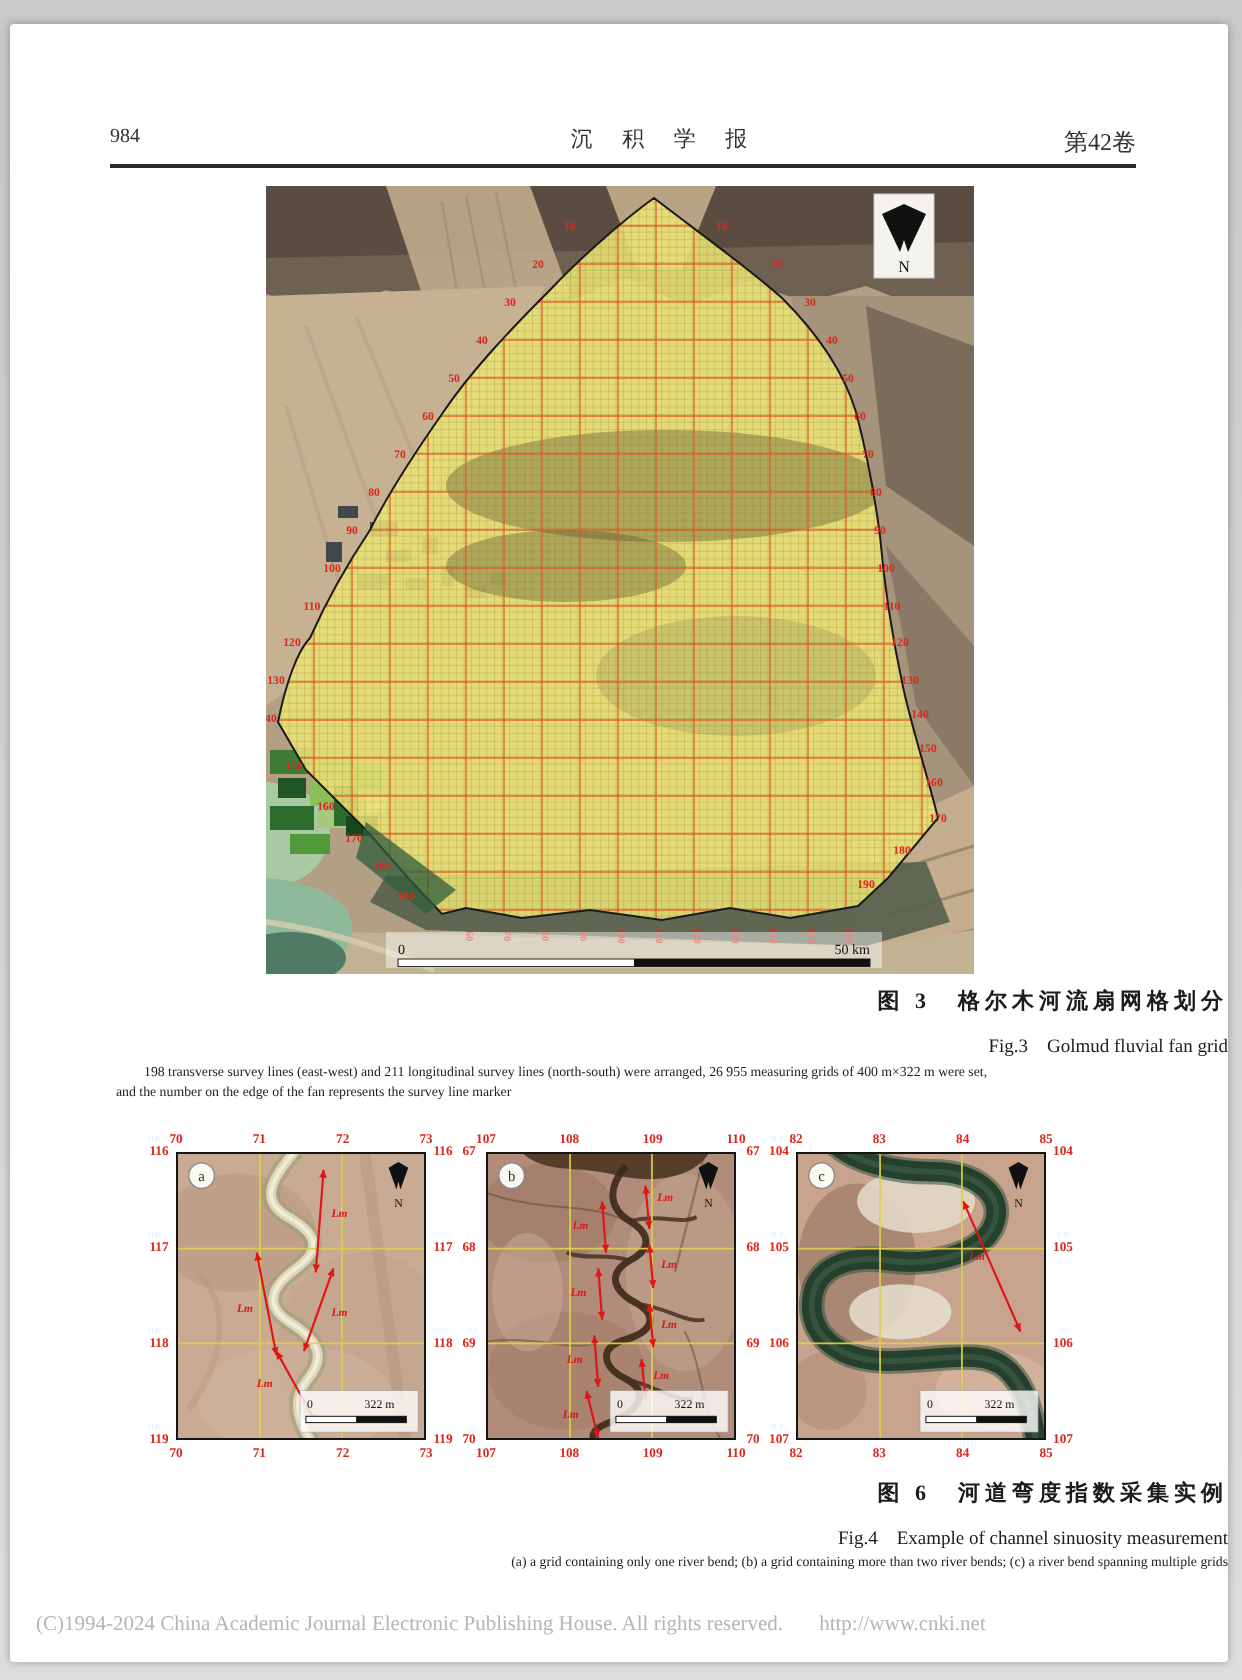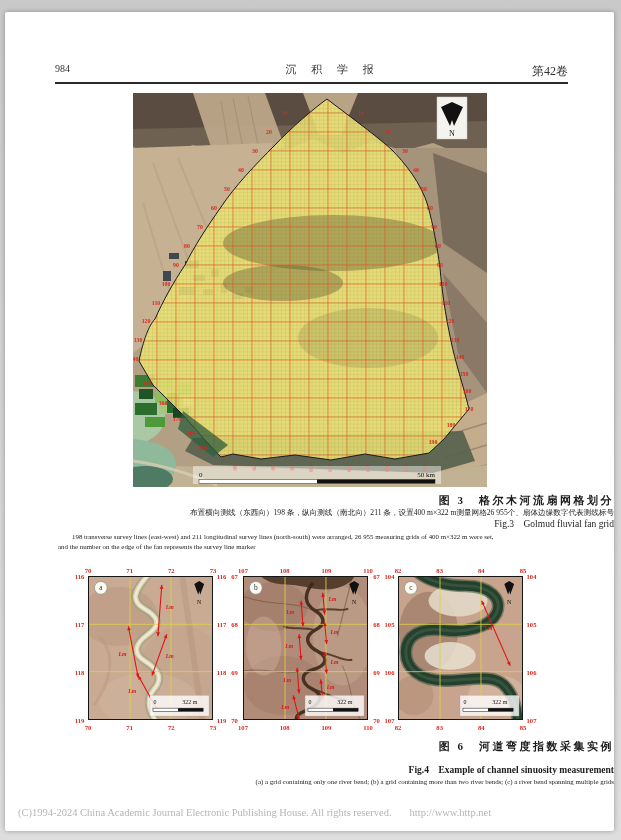--- a/index.html
+++ b/index.html
@@ -24,21 +24,21 @@
   
   .cap{position:absolute;left:4px;right:0;text-align:right;color:#1c1c1c;}
   .cap-zh-main{top:481px;font-size:11px;font-weight:bold;letter-spacing:2.5px;}
   .cap-sub-zh{top:496px;font-size:7.6px;color:#222;}
   .cap-en-main{top:507px;font-size:9.5px;font-weight:normal;}
   .en-note{position:absolute;left:53px;right:38px;color:#222;font-size:6.9px;text-align:left;line-height:1.05;}
   .en-note.l1{top:521px;text-indent:14px;}
   .en-note.l2{top:531px;}
   .cap4-zh{top:727px;font-size:11px;font-weight:bold;letter-spacing:2.5px;}
   .cap4-note-zh{top:741px;font-size:7.6px;}
-  .cap4-en{top:753px;font-size:9.5px;font-weight:bold;}
+  .cap4-en{top:753px;font-size:9.5px;font-weight:normal;}
   .cap4-note-en{top:766px;font-size:6.9px;}
   
   .panel{position:absolute;width:159px;height:170px;display:grid;
          grid-template-columns:17px 125px 17px;grid-template-rows:13px 144px 13px;}
   .panel-a{left:66px;top:551px;}
   .panel-b{left:221px;top:551px;}
   .panel-c{left:376px;top:551px;}
   .p-img{grid-area:2/2;position:relative;border:1.3px solid #151515;box-sizing:border-box;background:#c0a08a;}
   .p-img svg{position:absolute;left:0;top:0;width:100%;height:100%;}
   .ax{position:relative;}
@@ -236,21 +236,20 @@
         <rect x="60" y="373" width="248" height="18" fill="#ffffff" opacity="0.45"></rect>
         <text id="map-scale-0" x="66" y="384" font-size="7" fill="#111" font-family="'Liberation Serif',serif">0</text>
         <text id="map-scale-50" x="302" y="384" text-anchor="end" font-size="7" fill="#111" font-family="'Liberation Serif',serif">50 km</text>
         <rect x="66" y="386.5" width="236" height="3.8" fill="#ffffff" stroke="#222" stroke-width="0.5"></rect>
         <rect x="184" y="386.5" width="118" height="3.8" fill="#111111"></rect>
       </g>
     </svg>
   </div>
 
   <div class="cap cap-zh-main">图 3　格尔木河流扇网格划分</div>
-  <div class="cap cap-sub-zh">布置横向测线（东西向）198 条，纵向测线（南北向）211 条，设置400 m×322 m测量网格26 955个、扇体边缘数字代表测线标号</div>
   <div class="cap cap-en-main">Fig.3 Golmud fluvial fan grid</div>
   <div class="en-note l1">198 transverse survey lines (east-west) and 211 longitudinal survey lines (north-south) were arranged, 26 955 measuring grids of 400 m×322 m were set,</div>
   <div class="en-note l2">and the number on the edge of the fan represents the survey line marker</div>
 
   <div class="panel panel-a">
     <div class="ax ax-t">
         <span style="color: rgb(217, 40, 30); left: 0%; top: 50%;">70</span>
         <span style="color: rgb(217, 40, 30); left: 33.33%; top: 50%;">71</span>
         <span style="color: rgb(217, 40, 30); left: 66.67%; top: 50%;">72</span>
         <span style="color: rgb(217, 40, 30); left: 100%; top: 50%;">73</span>
@@ -466,15 +465,15 @@
           </g>
       </svg>
     </div>
   </div>
 
   <div class="cap cap4-zh">图 6　河道弯度指数采集实例</div>
   <div class="cap cap4-en">Fig.4 Example of channel sinuosity measurement</div>
   <div class="cap cap4-note-en">(a) a grid containing only one river bend; (b) a grid containing more than two river bends; (c) a river bend spanning multiple grids</div>
 
   <div class="footer">
-    <span>(C)1994-2024 China Academic Journal Electronic Publishing House. All rights reserved.</span><span class="url">http://www.http.net</span>
+    <span>(C)1994-2024 China Academic Journal Electronic Publishing House. All rights reserved.</span><span class="url">http://www.cnki.net</span>
   </div>
 </div>
 
 </body></html>

